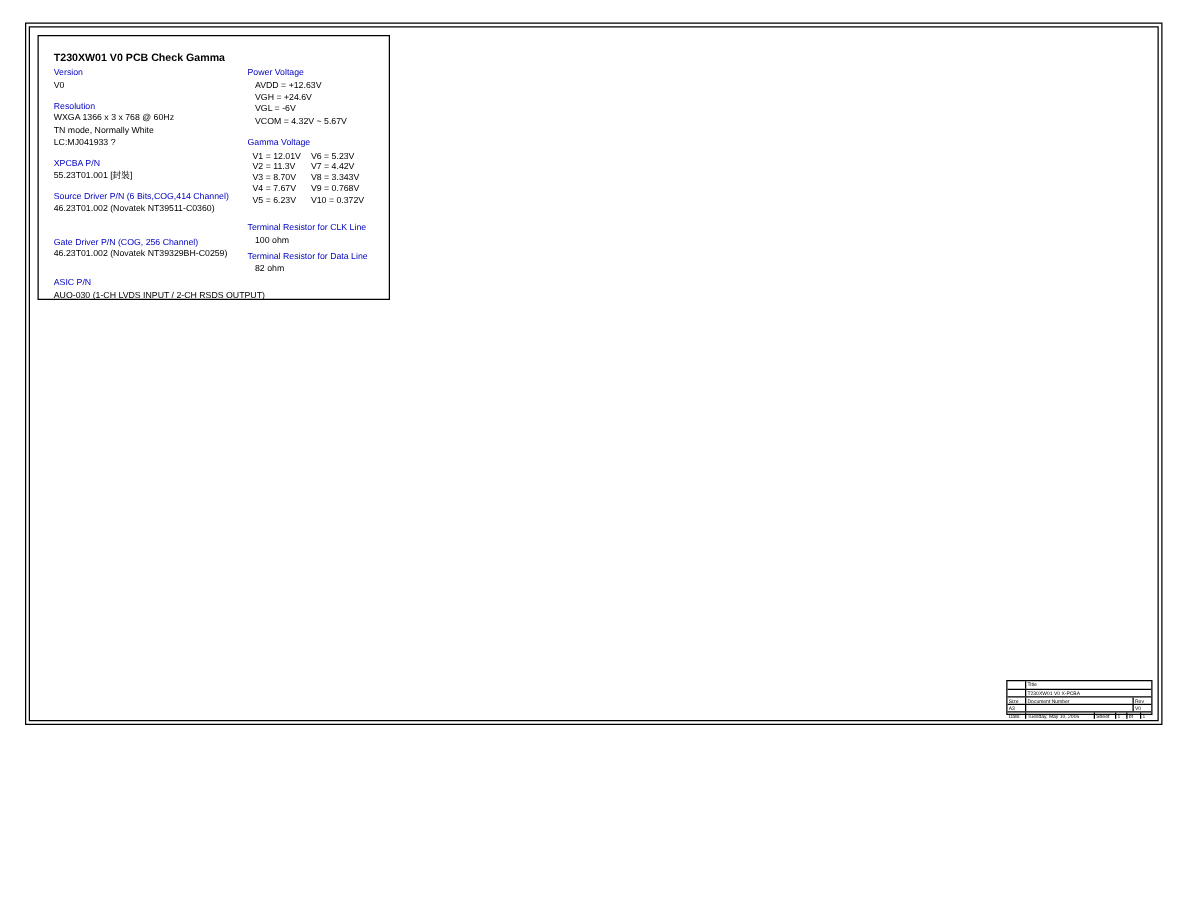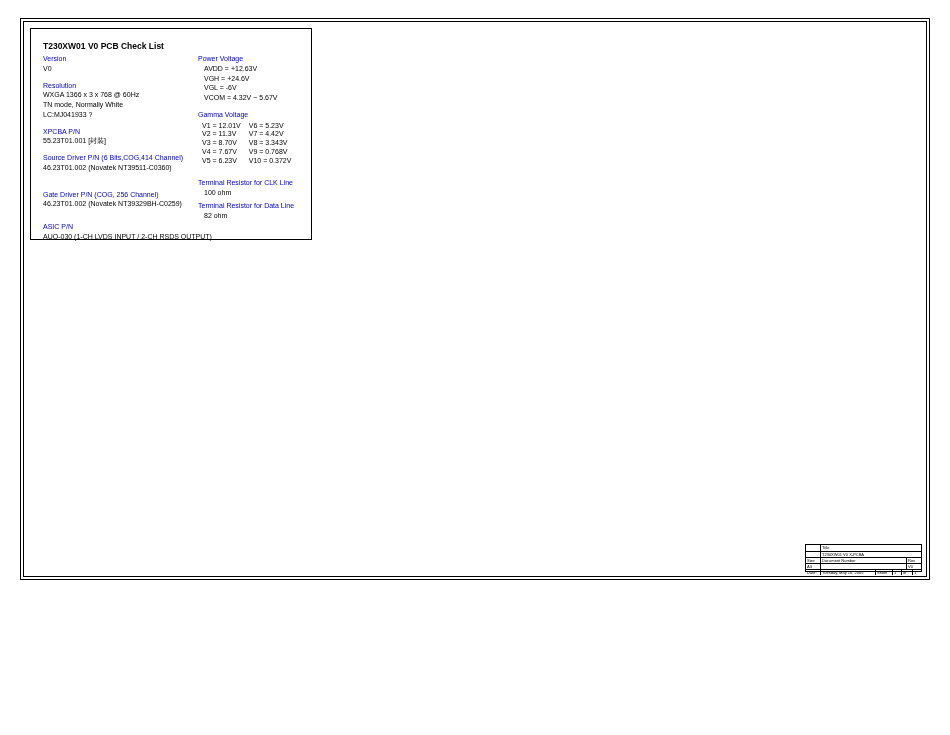--- a/index.html
+++ b/index.html
@@ -24,21 +24,21 @@
 </style>
 </head>
 <body>
 
 <div class="sheet">
   <div class="frame-outer">
     <div class="frame-inner">
 
       <div class="info-box">
         <div class="content">
-          <div class="title">T230XW01 V0 PCB Check List</div>
+          <div class="title">T230XW01 V0 PCB Check Gamma</div>
 
           <div class="col-left">
             <div class="sec">
               <div class="hdr">Version</div>
               <div class="row">V0</div>
             </div>
             <div class="sec">
               <div class="hdr">Resolution</div>
               <div class="row">WXGA 1366 x 3 x 768 @ 60Hz</div>
               <div class="row">TN mode, Normally White</div>

